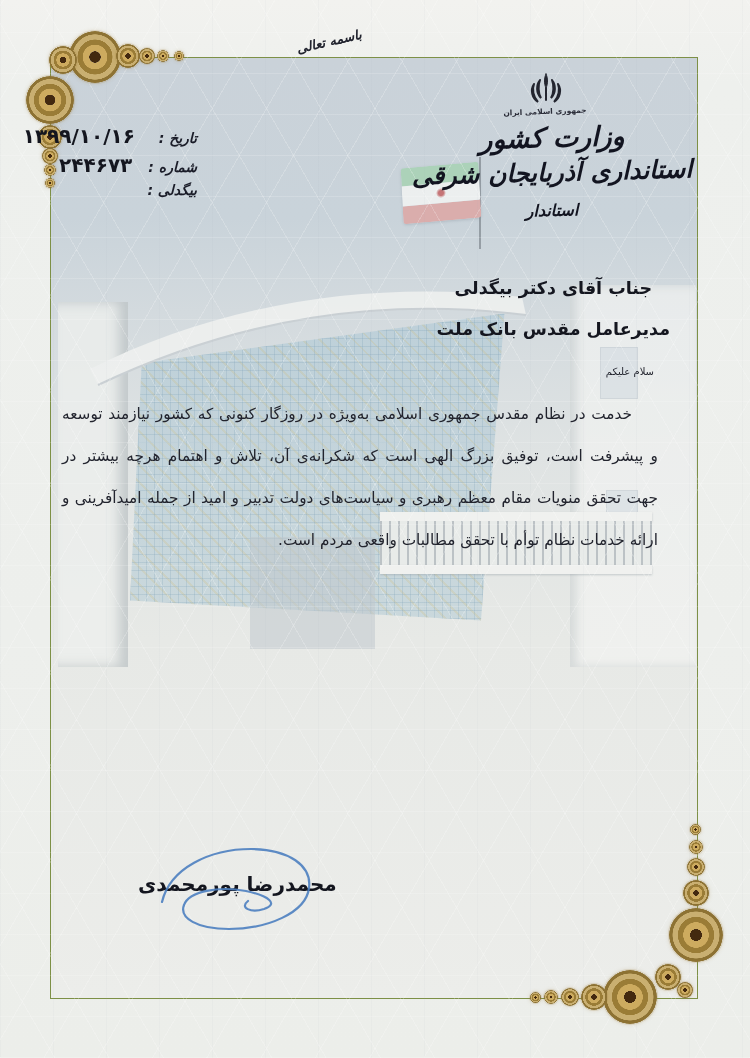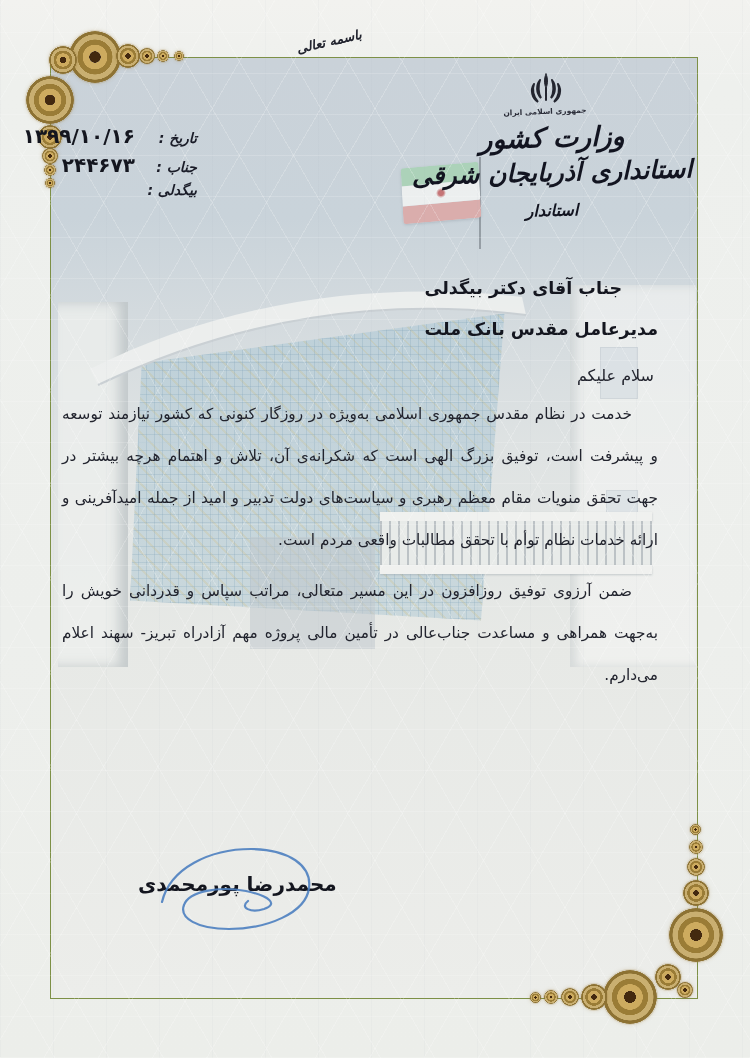--- a/index.html
+++ b/index.html
@@ -71,23 +71,23 @@
     font-style:italic;font-weight:bold;color:#121420;transform:rotate(-1.5deg);}
   .h-ministry{top:122px;font-size:27px;}
   .h-org{top:158px;font-size:25px;}
   .h-title{top:201px;font-size:16px;}
   
   .meta{position:absolute;right:553px;top:124px;z-index:5;direction:rtl;white-space:nowrap;}
   .meta-row{display:flex;gap:16px;align-items:baseline;height:29px;}
   .meta-label{font-style:italic;font-weight:bold;font-size:14px;color:#1a1c28;min-width:46px;}
   .meta-value{font-weight:bold;font-size:20px;letter-spacing:1px;color:#14161f;}
   
-  .recipient{position:absolute;right:92px;top:268px;z-index:5;direction:rtl;text-align:left;
+  .recipient{position:absolute;right:80px;top:268px;z-index:5;direction:rtl;text-align:center;
     font-weight:bold;font-size:17.5px;line-height:41px;color:#14161f;}
-  .salutation{position:absolute;right:96px;top:366px;z-index:5;direction:rtl;font-size:16px;color:#22242e;}
+  .salutation{position:absolute;right:96px;top:366px;z-index:5;direction:rtl;font-size:10px;color:#22242e;}
   .body-text{position:absolute;left:62px;top:393px;width:596px;z-index:5;direction:rtl;
     text-align:justify;font-size:15.3px;line-height:42px;color:#22242e;}
   .body-text p{margin:0;text-indent:26px;}
   .body-text p + p{margin-top:9px;}
   
   .sig-name{position:absolute;left:138px;top:872px;z-index:5;direction:rtl;
     font-weight:bold;font-size:20px;color:#14161f;}
   .sig-ink{position:absolute;left:148px;top:840px;z-index:6;}
 </style>
 </head>
@@ -172,39 +172,38 @@
   <div class="calli h-ministry">وزارت کشور</div>
   <div class="calli h-org">استانداری آذربایجان شرقی</div>
   <div class="calli h-title">استاندار</div>
 
   <div class="meta">
     <div class="meta-row">
       <span class="meta-label">تاریخ :</span>
       <span class="meta-value">۱۳۹۹/۱۰/۱۶</span>
     </div>
     <div class="meta-row">
-      <span class="meta-label">جناب :</span>
+      <span class="meta-label">شماره :</span>
       <span class="meta-value">۲۴۴۶۷۳</span>
     </div>
     <div class="meta-row">
       <span class="meta-label">بیگدلی :</span>
       <span class="meta-value"></span>
     </div>
   </div>
 
   <div class="recipient">
     <div>جناب آقای دکتر بیگدلی</div>
     <div>مدیرعامل مقدس بانک ملت</div>
   </div>
 
   <div class="salutation">سلام علیکم</div>
 
   <div class="body-text">
     <p>خدمت در نظام مقدس جمهوری اسلامی به‌ویژه در روزگار کنونی که کشور نیازمند توسعه و پیشرفت است، توفیق بزرگ الهی است که شکرانه‌ی آن، تلاش و اهتمام هرچه بیشتر در جهت تحقق منویات مقام معظم رهبری و سیاست‌های دولت تدبیر و امید از جمله امیدآفرینی و ارائه خدمات نظام توأم با تحقق مطالبات واقعی مردم است.</p>
-    <p>ضمن آرزوی توفیق روزافزون در این مسیر متعالی، مراتب سپاس و قدردانی خویش را به‌جهت همراهی و مساعدت جناب‌عالی در تأمین مالی پروژه مهم آزادراه تبریز- سهند اعلام می‌دارم.</p>
   </div>
 
   <div class="sig-name">محمدرضا پورمحمدی</div>
   <svg class="sig-ink" width="178" height="102" viewBox="0 0 178 102">
     <path d="M 14,62 C 22,28 62,9 103,9 C 141,9 164,26 161,48 C 158,73 119,89 81,89 C 49,89 31,78 36,65 C 41,51 71,46 98,51 C 121,56 131,64 116,69 C 103,73 91,68 100,61" fill="none" stroke="#4d7fc0" stroke-width="2.2" stroke-linecap="round" opacity="0.9"></path>
   </svg>
 
 </div>
 
 </body></html>

